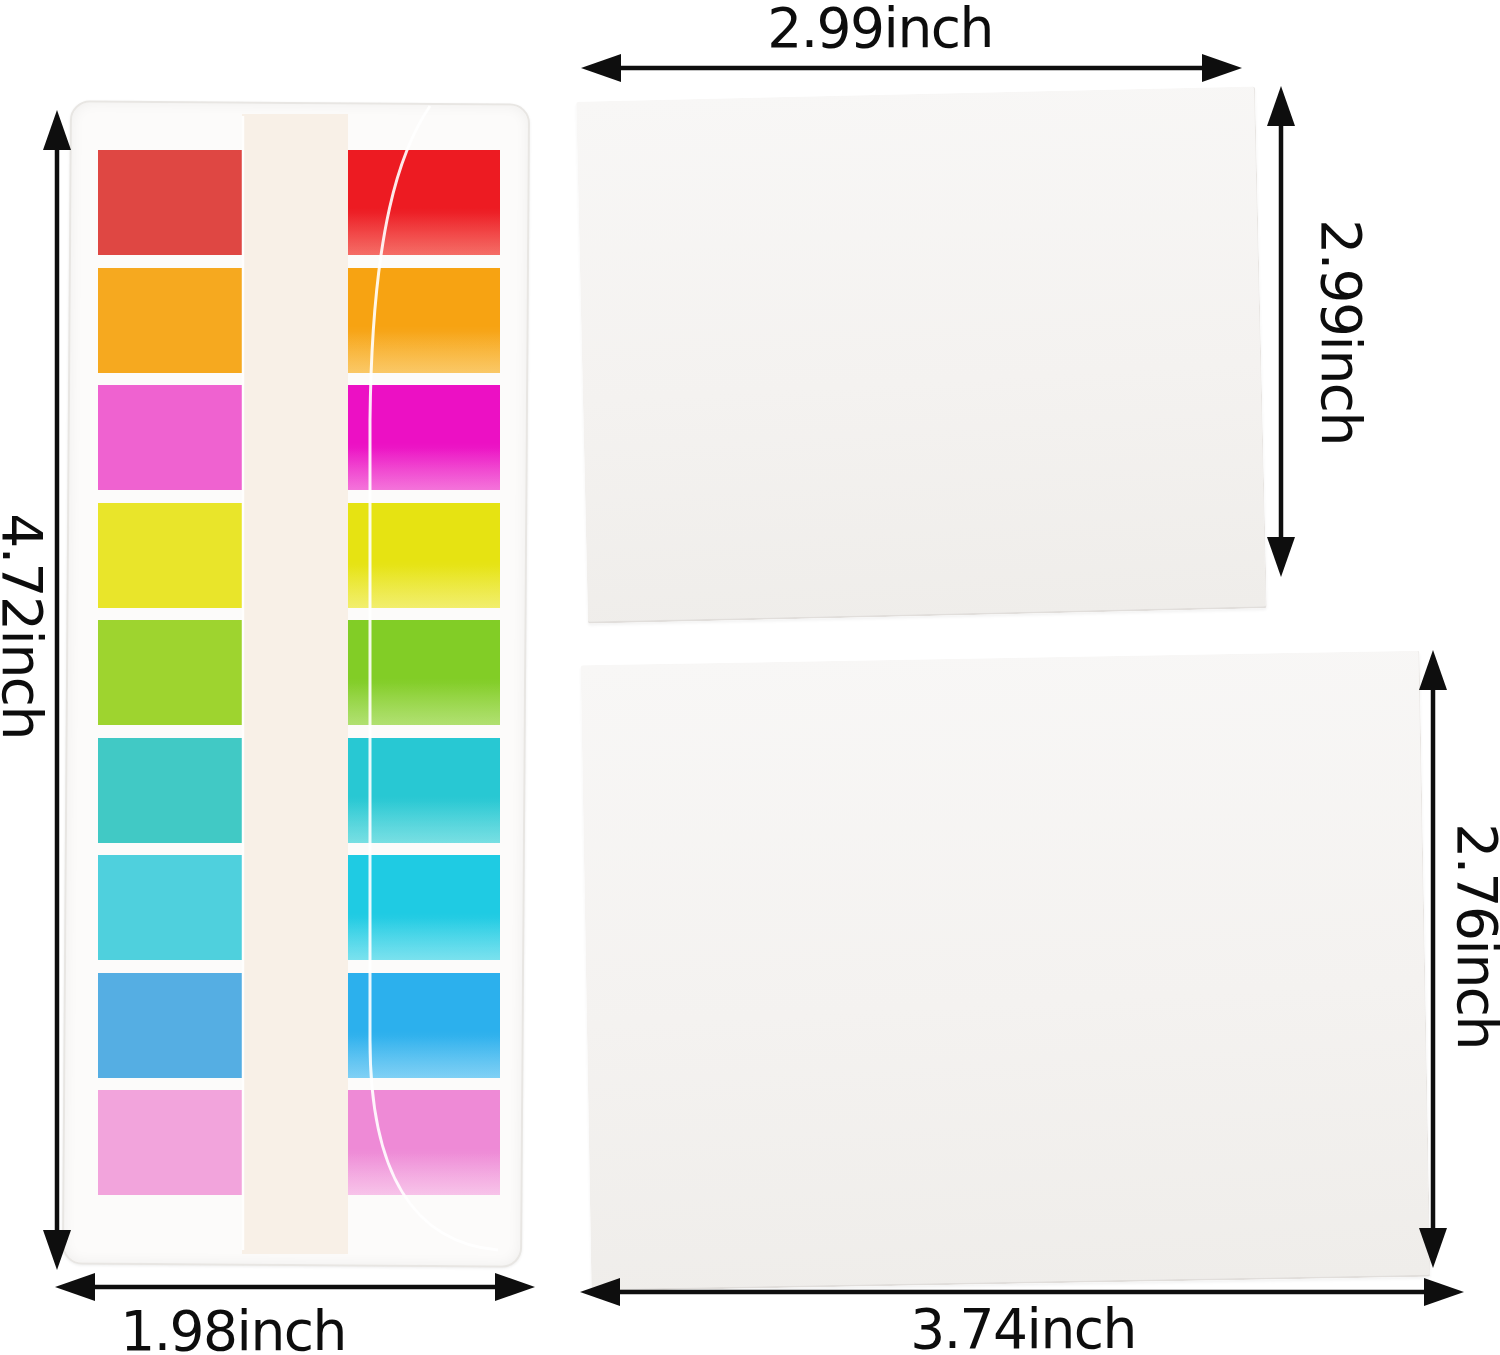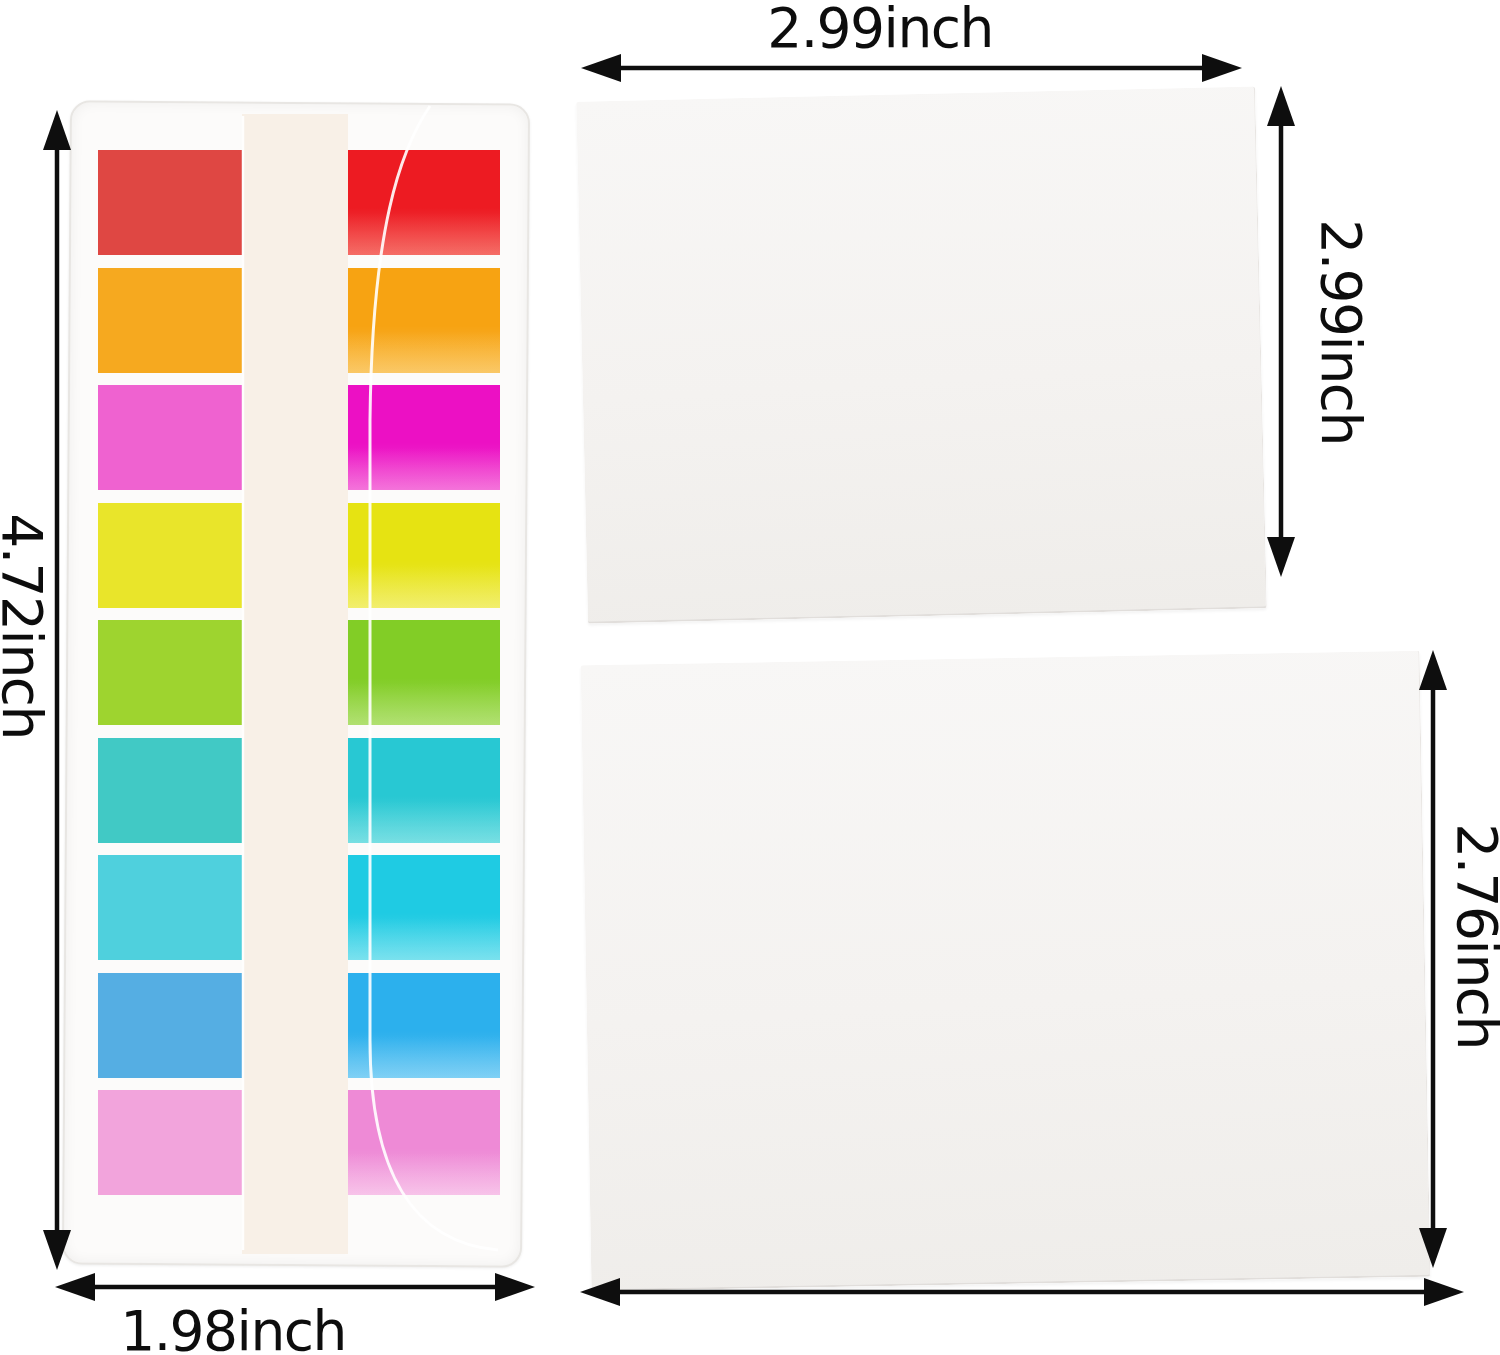--- a/index.html
+++ b/index.html
@@ -146,13 +146,14 @@
       <polygon class="arrow-head" points="580,1292 620,1278 620,1306"></polygon>
       <polygon class="arrow-head" points="1464,1292 1424,1278 1424,1306"></polygon>
     </g>
   </svg>
 
   <div class="dim-label vert" style="left:21px;top:626px;">4.72inch</div>
   <div class="dim-label" style="left:233px;top:1331px;">1.98inch</div>
   <div class="dim-label" style="left:880px;top:28px;">2.99inch</div>
   <div class="dim-label vert" style="left:1340px;top:332px;">2.99inch</div>
   <div class="dim-label vert" style="left:1476px;top:936px;">2.76inch</div>
+  <div class="dim-label" style="left:1023px;top:1329px;">3.74inch</div>
 </div>
 
 </body></html>

